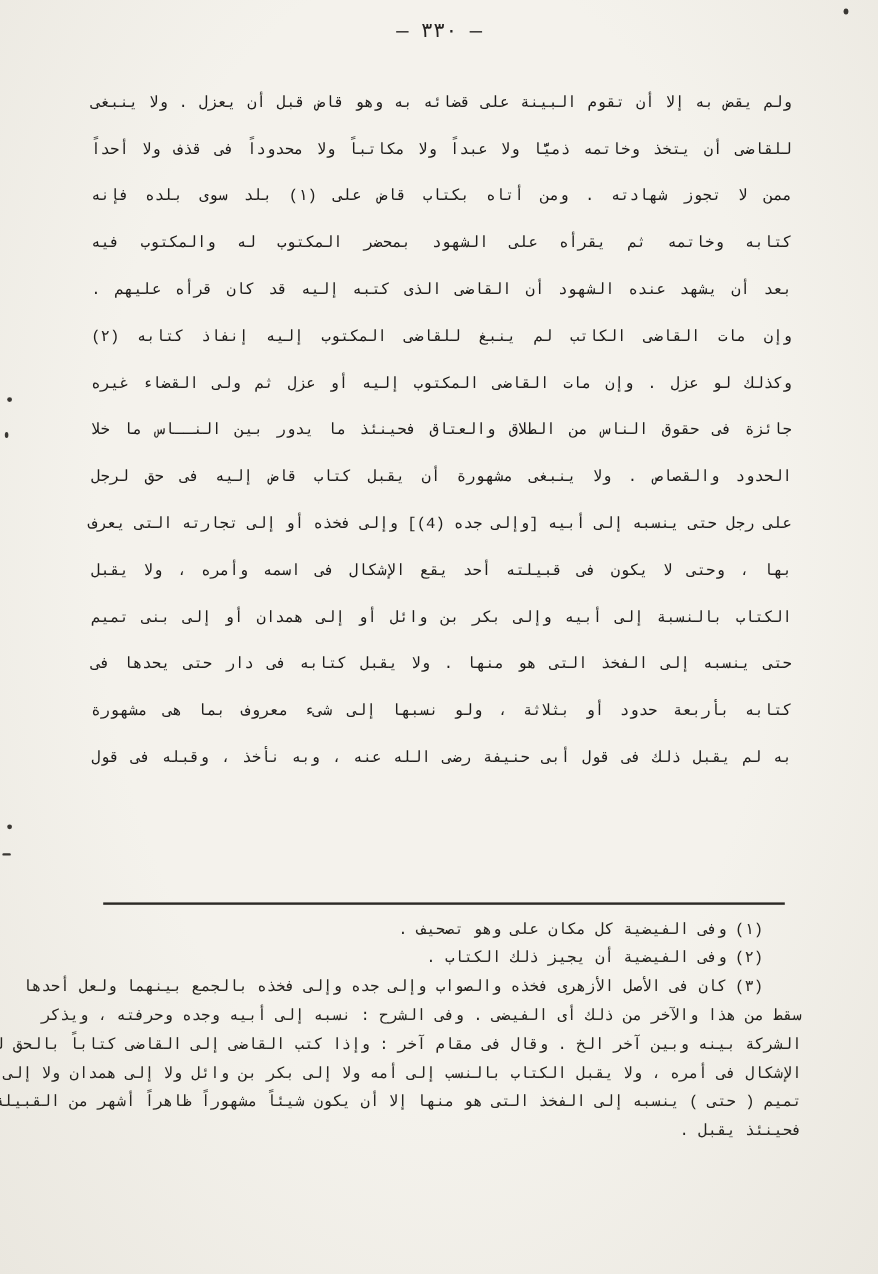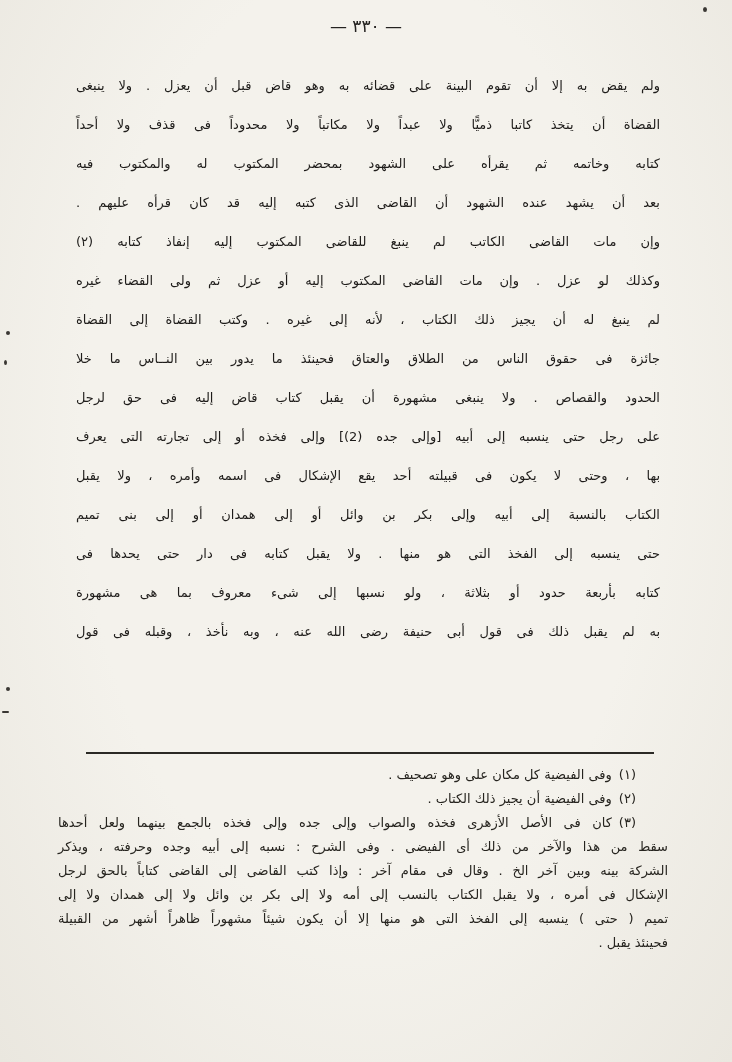--- a/index.html
+++ b/index.html
@@ -11,20 +11,21 @@
     height: 1062px;
     position: relative;
     overflow: hidden;
     background: radial-gradient(ellipse at 50% 42%, #f4f2ec 55%, #eae7df 100%);
     font-family: "DejaVu Sans", sans-serif;
     color: #1e1c1a;
   }
   .page {
     position: absolute;
     inset: 0;
+    font-family: Liberation Mono, monospace;
   }
   .page-header {
     position: absolute;
     top: 16px;
     left: 0;
     right: 0;
     text-align: center;
     font-size: 17px;
     letter-spacing: 2px;
     color: #242220;
@@ -90,29 +91,29 @@
 </style>
 </head>
 <body>
 
 <div class="page">
 
   <div class="page-header">— ٣٣٠ —</div>
 
   <div class="main-text" dir="rtl">
     <div class="line">ولم يقض به إلا أن تقوم البينة على قضائه به وهو قاض قبل أن يعزل . ولا ينبغى</div>
-    <div class="line">القضاة أن يتخذ كاتبا ذميًّا ولا عبداً ولا مكاتباً ولا محدوداً فى قذف ولا أحداً</div>
+    <div class="line">للقاضى أن يتخذ وخاتمه ذميًّا ولا عبداً ولا مكاتباً ولا محدوداً فى قذف ولا أحداً</div>
+    <div class="line">ممن لا تجوز شهادته . ومن أتاه بكتاب قاض على (١) بلد سوى بلده فإنه</div>
     <div class="line">كتابه وخاتمه ثم يقرأه على الشهود بمحضر المكتوب له والمكتوب فيه</div>
     <div class="line">بعد أن يشهد عنده الشهود أن القاضى الذى كتبه إليه قد كان قرأه عليهم .</div>
     <div class="line">وإن مات القاضى الكاتب لم ينبغ للقاضى المكتوب إليه إنفاذ كتابه (٢)</div>
     <div class="line">وكذلك لو عزل . وإن مات القاضى المكتوب إليه أو عزل ثم ولى القضاء غيره</div>
-    <div class="line">لم ينبغ له أن يجيز ذلك الكتاب ، لأنه إلى غيره . وكتب القضاة إلى القضاة</div>
     <div class="line">جائزة فى حقوق الناس من الطلاق والعتاق فحينئذ ما يدور بين النــاس ما خلا</div>
     <div class="line">الحدود والقصاص . ولا ينبغى مشهورة أن يقبل كتاب قاض إليه فى حق لرجل</div>
-    <div class="line">على رجل حتى ينسبه إلى أبيه [وإلى جده (2)] وإلى فخذه أو إلى تجارته التى يعرف</div>
+    <div class="line">على رجل حتى ينسبه إلى أبيه [وإلى جده (4)] وإلى فخذه أو إلى تجارته التى يعرف</div>
     <div class="line">بها ، وحتى لا يكون فى قبيلته أحد يقع الإشكال فى اسمه وأمره ، ولا يقبل</div>
     <div class="line">الكتاب بالنسبة إلى أبيه وإلى بكر بن وائل أو إلى همدان أو إلى بنى تميم</div>
     <div class="line">حتى ينسبه إلى الفخذ التى هو منها . ولا يقبل كتابه فى دار حتى يحدها فى</div>
     <div class="line">كتابه بأربعة حدود أو بثلاثة ، ولو نسبها إلى شىء معروف بما هى مشهورة</div>
     <div class="line">به لم يقبل ذلك فى قول أبى حنيفة رضى الله عنه ، وبه نأخذ ، وقبله فى قول</div>
   </div>
 
   <div class="divider"></div>
 
   <div class="footnotes" dir="rtl">

